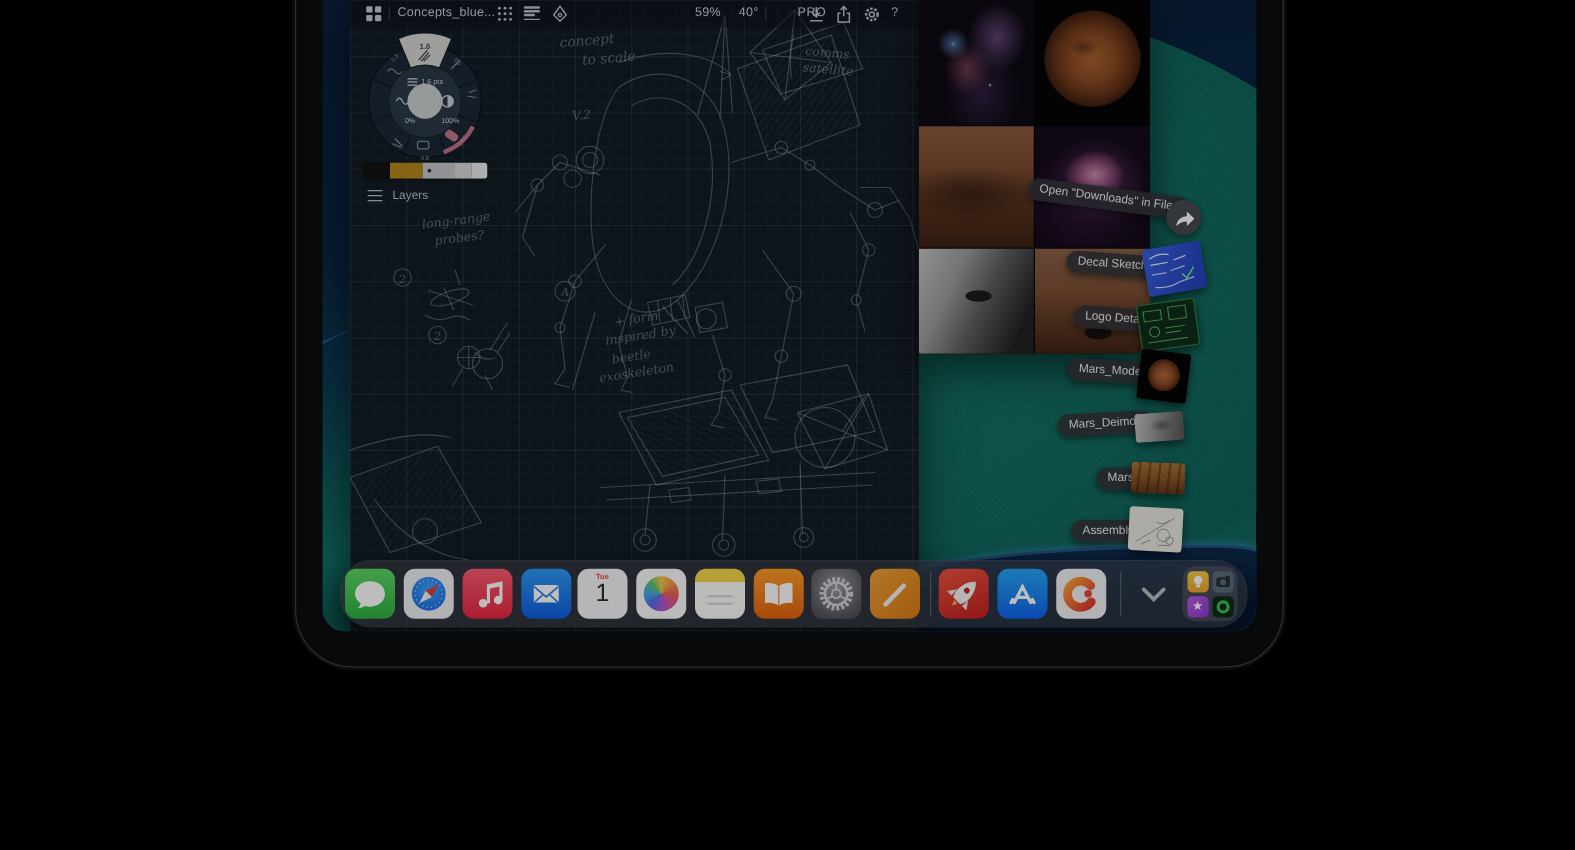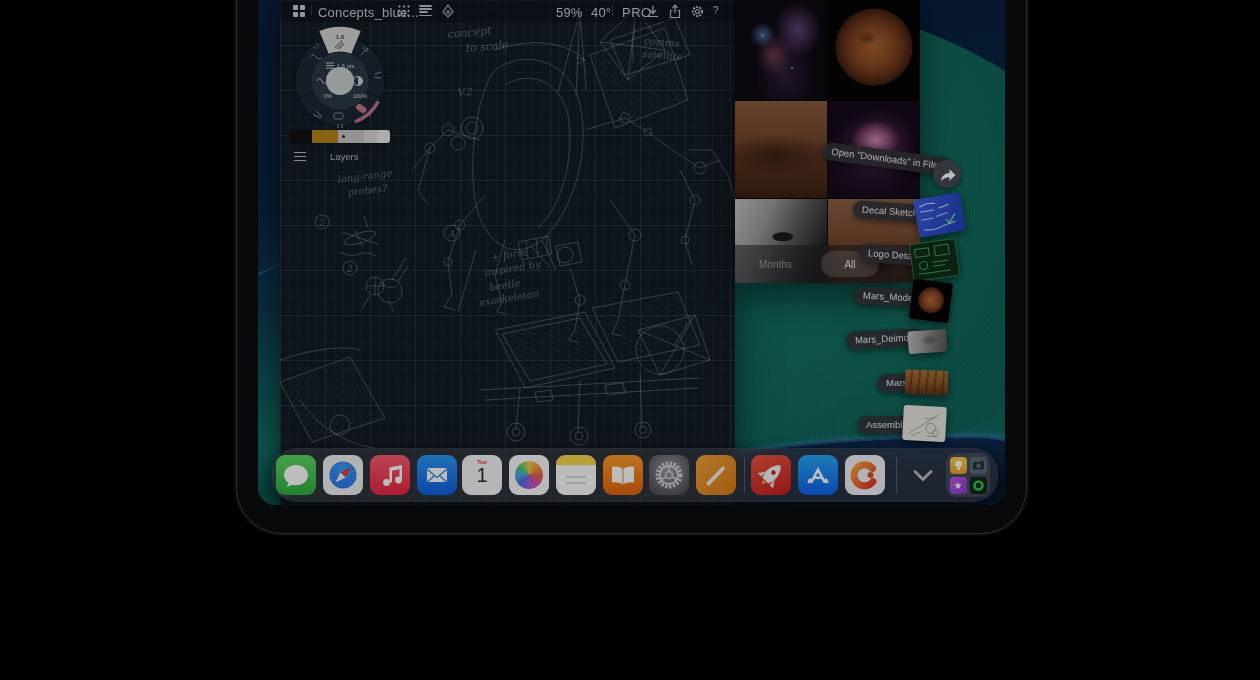--- a/index.html
+++ b/index.html
@@ -28,36 +28,36 @@
   .win{position:absolute;box-shadow:0 12px 34px rgba(0,0,0,.55);}
   .concepts{left:22px;top:50px;width:455px;height:505px;background:#131c25;overflow:hidden;
     background-image:
       linear-gradient(rgba(165,185,205,.10) 1px,transparent 1px),
       linear-gradient(90deg,rgba(165,185,205,.10) 1px,transparent 1px),
       linear-gradient(rgba(165,185,205,.045) 1px,transparent 1px),
       linear-gradient(90deg,rgba(165,185,205,.045) 1px,transparent 1px);
     background-size:45px 45px,45px 45px,9px 9px,9px 9px;}
   .sketch{position:absolute;left:0;top:0;}
   .cbar{position:absolute;left:0;top:0;width:455px;height:22px;background:rgba(9,13,19,.45);}
-  .cbar span{position:absolute;top:5px;font-size:13px;color:#c6cdd4;letter-spacing:.2px;}
+  .cbar span{position:absolute;top:5px;font-size:10px;color:#c6cdd4;letter-spacing:.2px;}
   .cbar .sep{position:absolute;top:5px;width:1px;height:11px;background:rgba(255,255,255,.16);}
   .cbar svg{position:absolute;top:4px;}
   .appsgrid{position:absolute;left:13px;top:5px;width:12px;height:12px;display:grid;
     grid-template-columns:5px 5px;grid-template-rows:5px 5px;gap:2px;}
   .appsgrid i{background:#c4ccd4;border-radius:1px;}
   .lines4{position:absolute;left:139px;top:5px;display:flex;flex-direction:column;gap:1.7px;}
   .lines4 i{height:1.5px;background:#b7c0c9;border-radius:1px;}
   .palette{position:absolute;left:10px;top:130px;width:100px;height:13px;border-radius:3px;
     overflow:hidden;display:flex;box-shadow:0 1px 3px rgba(0,0,0,.5);}
   .palette i{height:100%;position:relative;}
   .pdot{position:absolute;left:4px;top:5px;width:3px;height:3px;border-radius:50%;background:#2a2a2a;}
   .layersrow{position:absolute;left:14px;top:151px;display:flex;align-items:center;gap:8px;}
   .hamb{display:flex;flex-direction:column;gap:2.4px;}
   .hamb i{width:12px;height:1.6px;background:#b6bec6;border-radius:1px;}
-  .layersrow b{font-weight:normal;font-size:9.5px;color:#b6bec6;margin-left:16px;}
+  .layersrow b{font-weight:normal;font-size:9.5px;color:#b6bec6;}
   .wheel{position:absolute;left:10px;top:25px;}
   
   .photoswin{left:477px;top:50px;width:185px;height:283px;background:#060608;overflow:hidden;
     border-radius:0 0 14px 2px;}
   .pcell{position:absolute;}
   .pbar{position:absolute;left:0;right:0;bottom:0;height:38px;background:rgba(28,28,32,.52);
     backdrop-filter:blur(6px);}
   .pbar .months{position:absolute;left:24px;top:14px;font-size:10px;color:#97989c;}
   .allpill{position:absolute;left:86px;top:6px;width:58px;height:26px;border-radius:13px;
     background:rgba(255,255,255,.16);display:flex;align-items:center;justify-content:center;
@@ -232,21 +232,21 @@
             <i style="width:9px"></i>
             <i style="width:13px"></i>
         </div>
         <svg style="left:161px" width="14" height="14" fill="none" stroke="#b7c0c9" stroke-width="1.1">
           <path d="M7 1 L12 8 L7 13 L2 8 Z"></path>
             <circle cx="7" cy="8" r="1.3"></circle>
         </svg>
         <span style="left:276px">59%</span>
         <span style="left:311px">40°</span>
         <div class="sep" style="left:332px"></div>
-        <span style="left:342px;letter-spacing:.5px">PRO</span>
+        <span style="left:358px;letter-spacing:.5px">PRO</span>
         <svg style="left:366px" width="14" height="15" fill="none" stroke="#b7c0c9" stroke-width="1.2">
           <path d="M7 1.5 V9 M4 6 L7 9.5 L10 6 M2 12.5 H12"></path>
         </svg>
         <svg style="left:388px" width="14" height="15" fill="none" stroke="#b7c0c9" stroke-width="1.2">
           <path d="M7 9 V1.5 M4.5 4 L7 1.2 L9.5 4 M4.5 6.5 H2.5 V13.5 H11.5 V6.5 H9.5"></path>
         </svg>
         <svg style="left:410px" width="15" height="15" fill="none" stroke="#b7c0c9">
           <circle cx="7.5" cy="7.5" r="4.6" stroke-width="2" stroke-dasharray="2 1.3"></circle>
             <circle cx="7.5" cy="7.5" r="2" stroke-width="1.2"></circle>
         </svg>
@@ -333,24 +333,20 @@
       <div class="pcell" style="left:93px;top:101px;width:92px;height:97px;background:
         radial-gradient(30px 24px at 52% 40%, rgba(225,150,185,.9), rgba(160,80,130,.55) 55%, transparent 80%),
         radial-gradient(50px 45px at 55% 45%, rgba(110,60,110,.6), transparent 80%),
         radial-gradient(60px 60px at 45% 60%, rgba(60,30,70,.6), transparent 80%), #150a1a;"></div>
       <div class="pcell" style="left:0;top:199px;width:92px;height:84px;background:
         radial-gradient(16px 7px at 52% 45%, #1c1c1c 60%, transparent 70%),
         linear-gradient(115deg, #c4c4c4 0%, #9d9d9d 30%, #5f5f5f 55%, #232323 85%);"></div>
       <div class="pcell" style="left:93px;top:199px;width:92px;height:84px;background:
         radial-gradient(18px 9px at 55% 80%, #17100c 55%, transparent 65%),
         linear-gradient(180deg, #8a6248 0%, #7c4f34 40%, #5a3520 75%, #402414 100%);"></div>
-      <div class="pbar">
-        <span class="months">Months</span>
-        <span class="allpill">All</span>
-      </div>
     </div>
 
     <div class="dock z20">
       <div class="dicon" style="left:4px;background:linear-gradient(180deg,#5fd864,#2fb140)">
         <svg width="40" height="40">
             <path fill="#fff" d="M20 10 c-7 0 -12 4.4 -12 10 c0 3.2 1.8 6 4.6 7.8 c-.3 1.4 -1.1 2.6 -2.2 3.6 c1.9 .1 3.7 -.6 5.1 -1.7 c1.4 .4 2.9 .6 4.5 .6 c7 0 12 -4.6 12 -10.3 C32 14.4 27 10 20 10 Z"></path>
           </svg>
       </div>
       <div class="dicon" style="left:51px;background:#eef0f2">
         <svg width="40" height="40">

